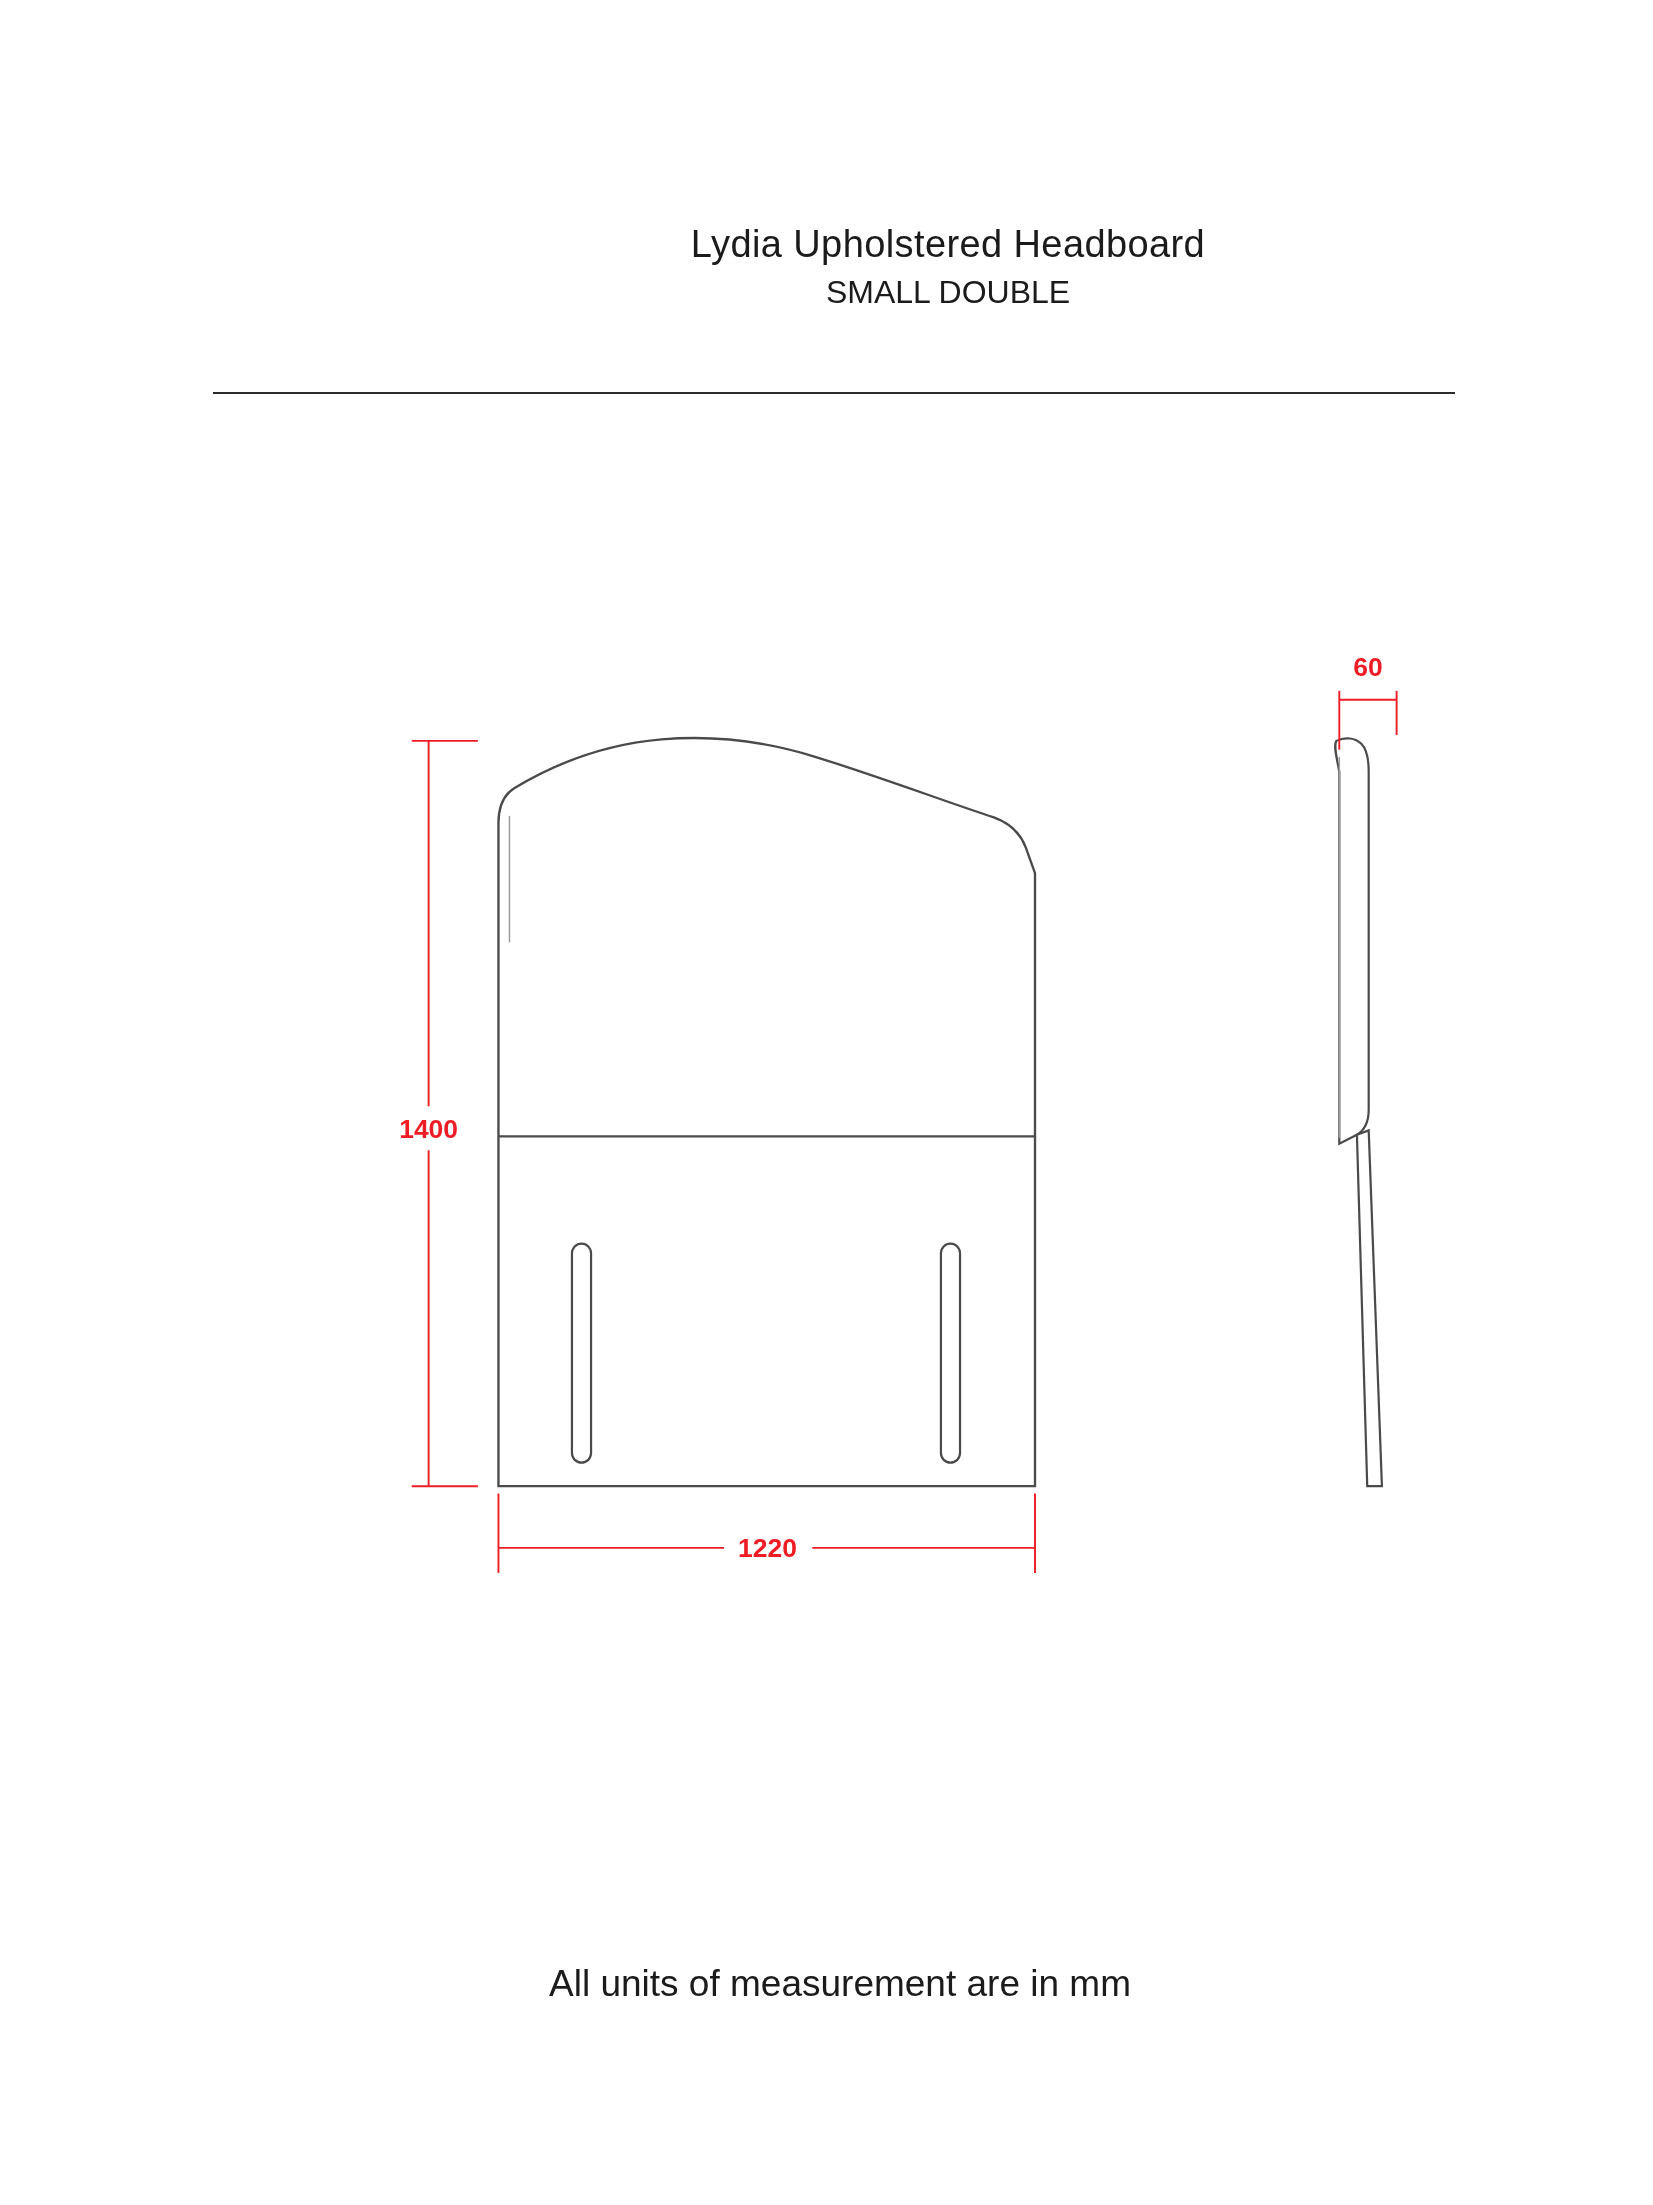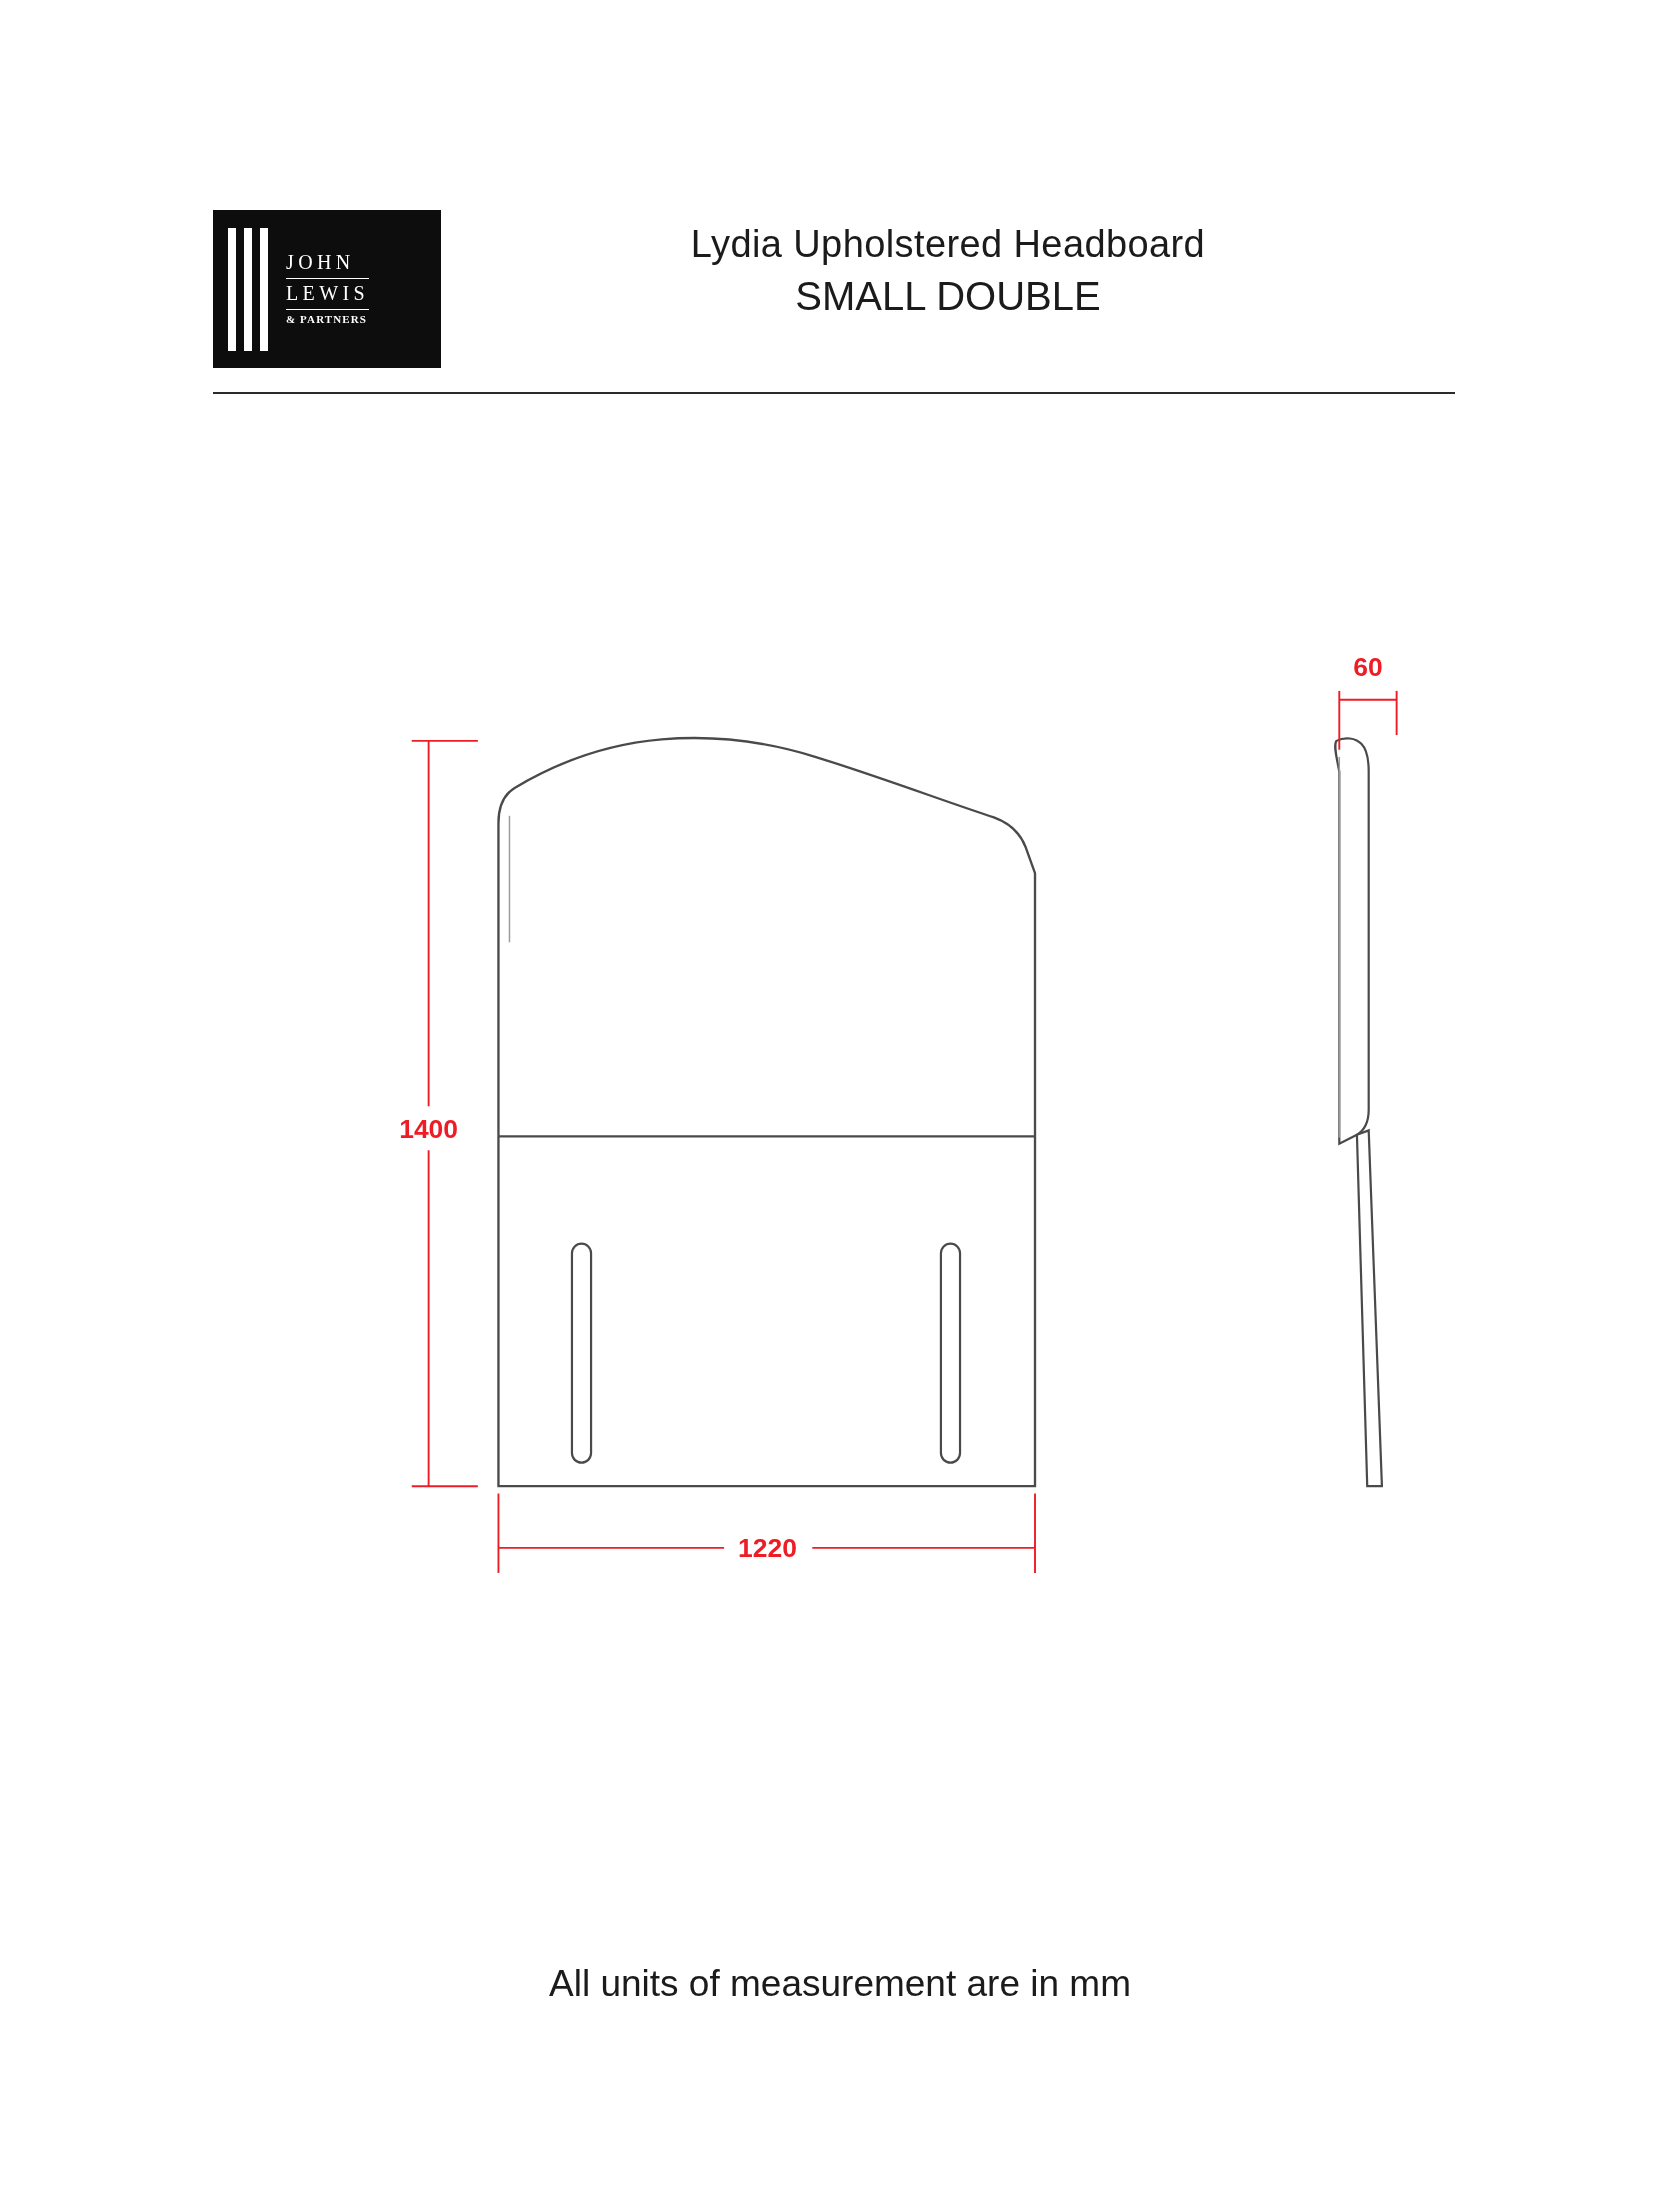--- a/index.html
+++ b/index.html
@@ -77,21 +77,21 @@
     top: 13.2px;
     width: 1014px;
     text-align: center;
   }
   #title-line1 {
     font-size: 38px;
     letter-spacing: 0.4px;
     color: #1b1b1b;
   }
   #title-line2 {
-    font-size: 40px;
+    font-size: 32px;
     margin-top: 7.4px;
     color: #1b1b1b;
   }
   #header-rule {
     position: absolute;
     left: 0;
     top: 182px;
     width: 1242px;
     height: 1.5px;
     background: #2b2b2b;
@@ -115,32 +115,20 @@
     text-align: center;
     font-size: 37px;
     color: #1b1b1b;
   }
 </style>
 </head>
 <body>
 
 <div id="header">
 
-  <div id="logo-box">
-    <div class="logo-bars">
-      <i></i>
-        <i></i>
-        <i></i>
-    </div>
-    <div id="logo-text">
-      <span id="logo-john">JOHN</span>
-      <span id="logo-lewis">LEWIS</span>
-      <span id="logo-partners">&amp; PARTNERS</span>
-    </div>
-  </div>
 
   <div id="title-block">
     <div id="title-line1">Lydia Upholstered Headboard</div>
     <div id="title-line2">SMALL DOUBLE</div>
   </div>
 
   <div id="header-rule"></div>
 </div>
 
 <svg id="drawing" viewBox="0 0 2250 3000">

